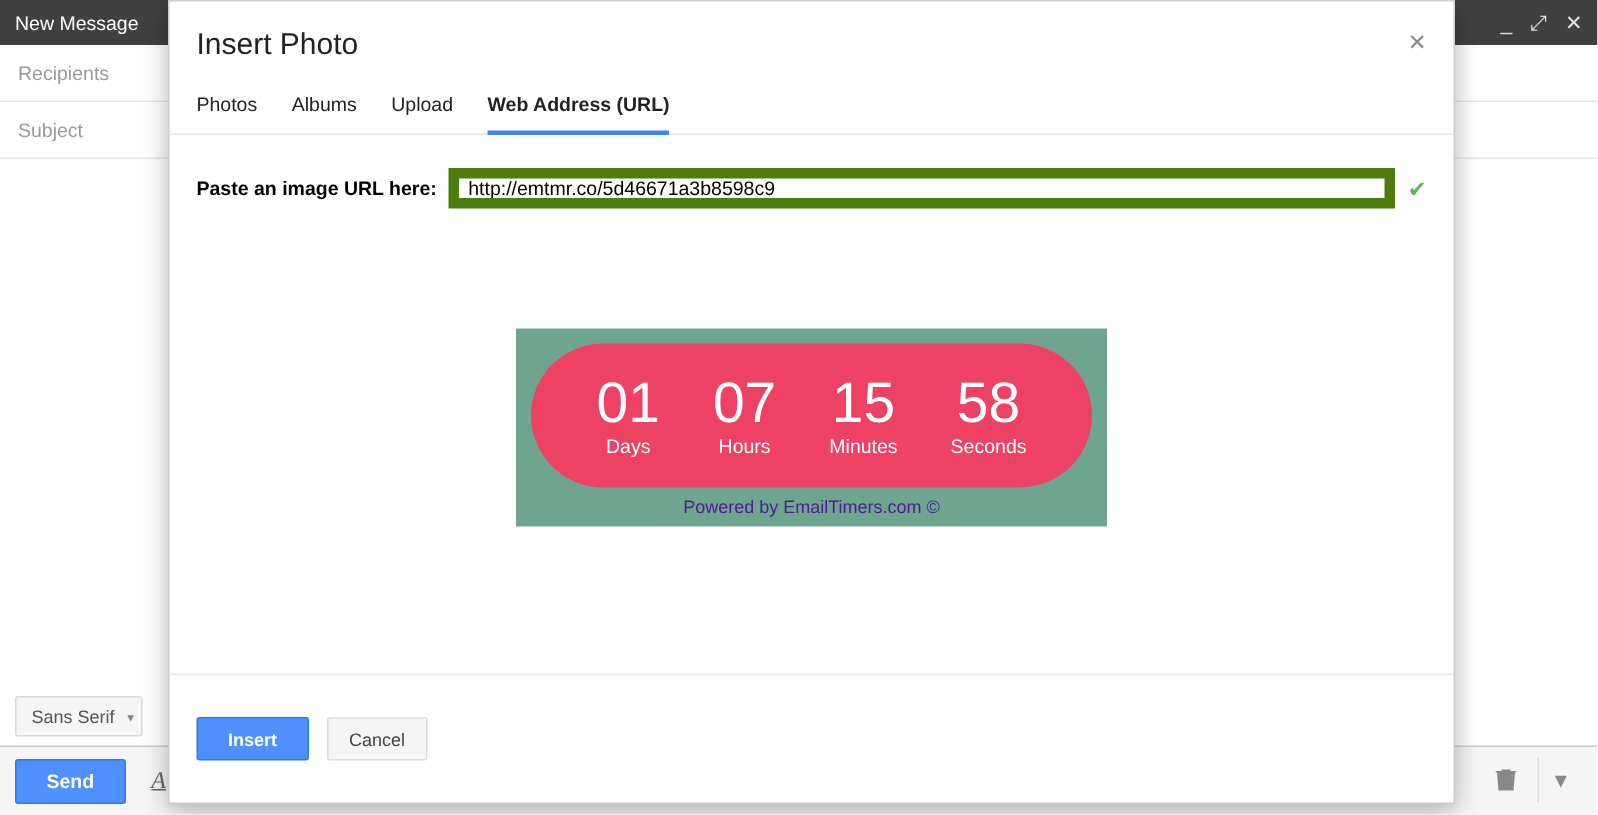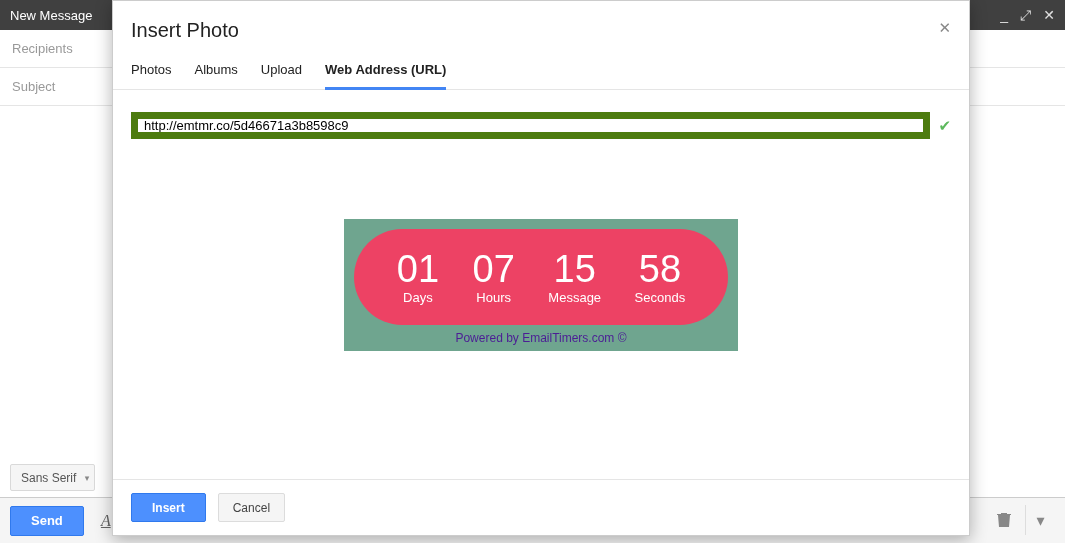--- a/index.html
+++ b/index.html
@@ -76,21 +76,21 @@
   .pill {
     background: #ed4264; border-radius: 900px; height: 96px; display: flex; justify-content: space-around;
     align-items: center; padding: 0 26px;
   }
   .seg { text-align: center; color: #ffffff; }
   .seg-num { font-size: 38px; font-weight: 300; line-height: 1; }
   .seg-lbl { font-size: 13px; margin-top: 2px; }
   .powered { text-align: center; font-size: 12px; color: #4c1d95; padding: 6px 0 4px; }
 
   .modal-footer {
-    border-top: 1px solid #e5e5e5; padding: 13px 18px; display: flex; gap: 12px;
+    border-top: 1px solid #e5e5e5; padding: 28px 18px; display: flex; gap: 12px;
   }
   .btn-insert {
     background: #4d90fe; color: #fff; border: 1px solid #3079ed; height: 29px; padding: 0 20px;
     font-size: 12px; font-weight: bold; border-radius: 2px; cursor: pointer;
   }
   .btn-cancel {
     background: #f5f5f5; border: 1px solid #dcdcdc; color: #444; height: 29px; padding: 0 14px;
     font-size: 12px; border-radius: 2px; cursor: pointer;
   }
 </style>
@@ -135,37 +135,38 @@
     <span class="modal-close">✕</span>
   </div>
   <div class="modal-tabs">
     <div class="modal-tab">Photos</div>
     <div class="modal-tab">Albums</div>
     <div class="modal-tab">Upload</div>
     <div class="modal-tab active">Web Address (URL)</div>
   </div>
   <div class="modal-content">
     <div class="url-row">
+      <span class="url-label">Paste an image URL here:</span>
       <input class="url-input" type="text" value="http://emtmr.co/5d46671a3b8598c9" style="">
       <span class="checkmark">✔</span>
     </div>
 
     <div class="preview-wrap">
       <div class="pill">
         <div class="seg">
           <div class="seg-num">01</div>
           <div class="seg-lbl">Days</div>
         </div>
         <div class="seg">
           <div class="seg-num">07</div>
           <div class="seg-lbl">Hours</div>
         </div>
         <div class="seg">
           <div class="seg-num">15</div>
-          <div class="seg-lbl">Message</div>
+          <div class="seg-lbl">Minutes</div>
         </div>
         <div class="seg">
           <div class="seg-num">58</div>
           <div class="seg-lbl">Seconds</div>
         </div>
       </div>
       <div class="powered">Powered by EmailTimers.com ©</div>
     </div>
   </div>
   <div class="modal-footer">

